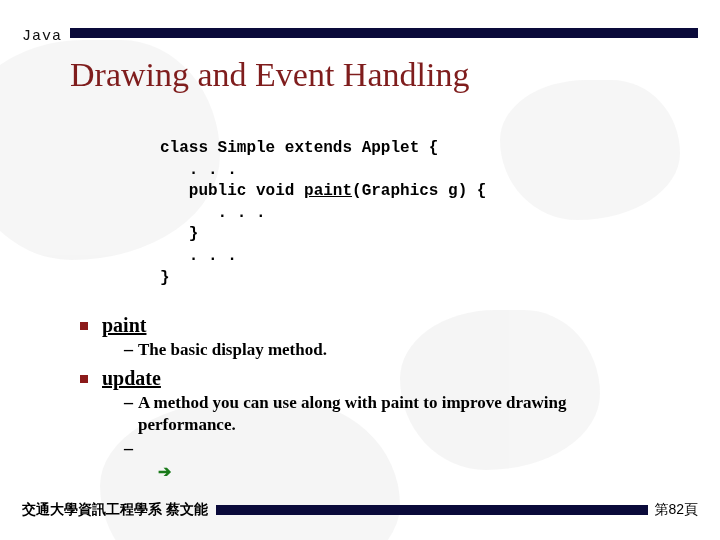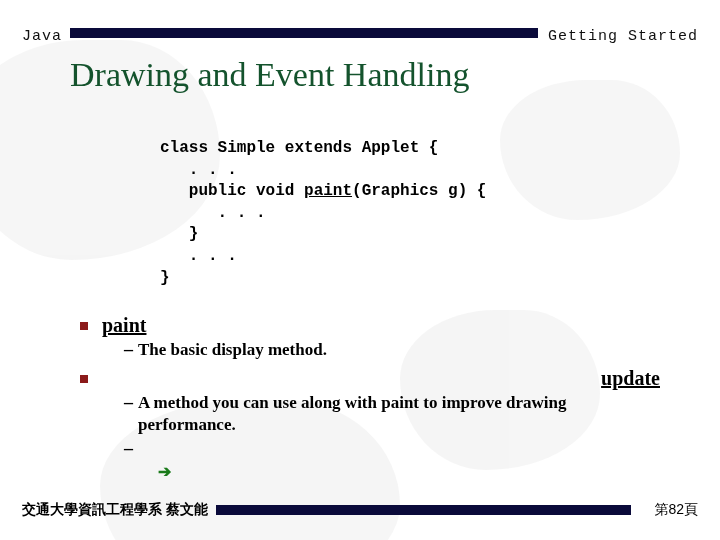--- a/index.html
+++ b/index.html
@@ -62,21 +62,21 @@
     white-space: nowrap;
   }
 
   
   .title {
     position: absolute;
     top: 56px;
     left: 70px;
     font-size: 34px;
     font-family: "Times New Roman", serif;
-    color: #14532d;
+    color: #7f1d1d;
     z-index: 2;
   }
 
   
   .code {
     position: absolute;
     top: 138px;
     left: 160px;
     font-family: "Courier New", monospace;
     font-size: 16px;
@@ -173,38 +173,37 @@
   }
   .footer-bar {
     flex: 1 1 auto;
     height: 10px;
     background: #0a0a3a;
   }
   .footer-right {
     font-family: sans-serif;
     font-size: 14px;
     color: #000;
-    padding-left: 23px;
+    padding-left: 6px;
     white-space: nowrap;
   }
 </style>
 </head>
 <body>
 
 <div class="bg">
   <div class="blob b1"></div>
   <div class="blob b2"></div>
   <div class="blob b3"></div>
   <div class="blob b4"></div>
 </div>
 
 <div class="header">
   <div class="header-left">Java</div>
   <div class="header-bar"></div>
-  <div class="header-right">Getting Started</div>
 </div>
 
 <div class="title">Drawing and Event Handling</div>
 
 <div class="code"><span>class Simple extends Applet {</span>
 <span>   . . .</span>
 <span>   public void </span><span class="underline">paint</span><span>(Graphics g) {</span>
 <span>      . . .</span>
 <span>   }</span>
 <span>   . . .</span>
@@ -214,21 +213,21 @@
 
   <div class="item">
     <div class="bullet"></div>
     <div class="item-label">paint</div>
   </div>
   <div class="sub">
     <div class="dash">–</div>
     <div class="sub-text">The basic display method.</div>
   </div>
 
-  <div class="item" style="margin-top:6px;justify-content:space-between;">
+  <div class="item" style="margin-top:6px;">
     <div class="bullet"></div>
     <div class="item-label">update</div>
   </div>
   <div class="sub">
     <div class="dash">–</div>
     <div class="sub-text">A method you can use along with paint to improve drawing performance.</div>
   </div>
   <div class="sub">
     <div class="dash">–</div>
   </div>

